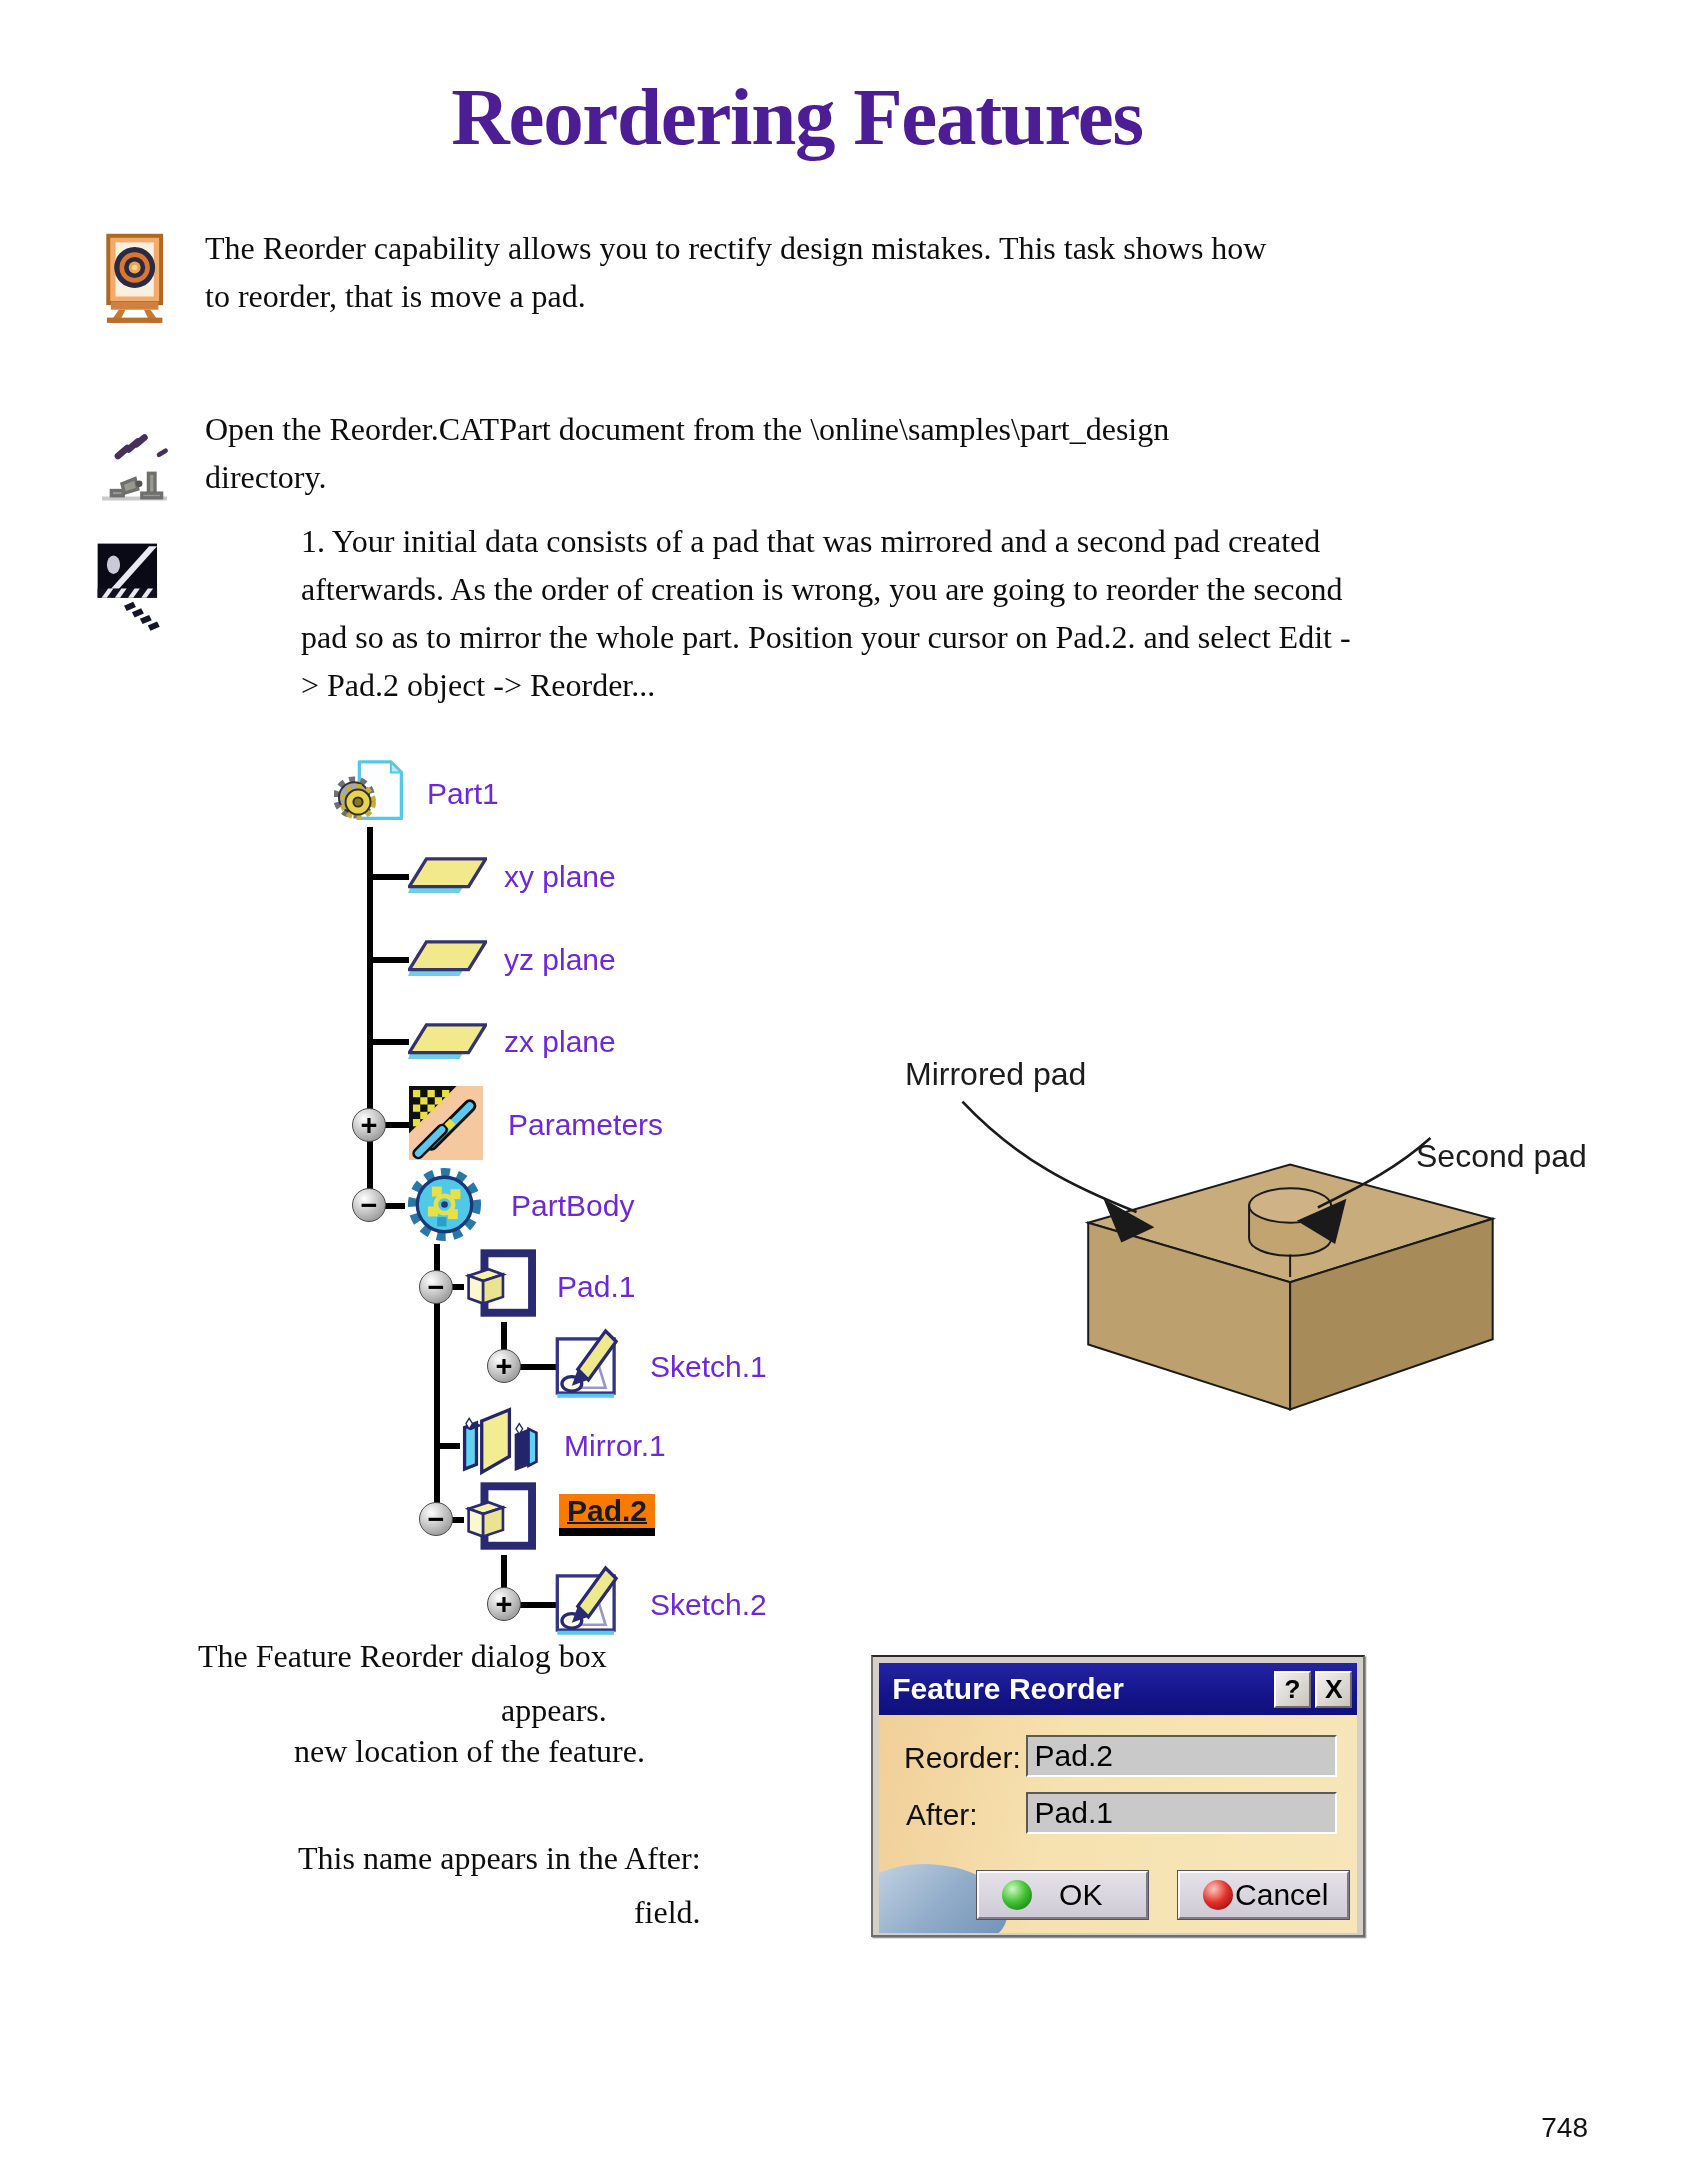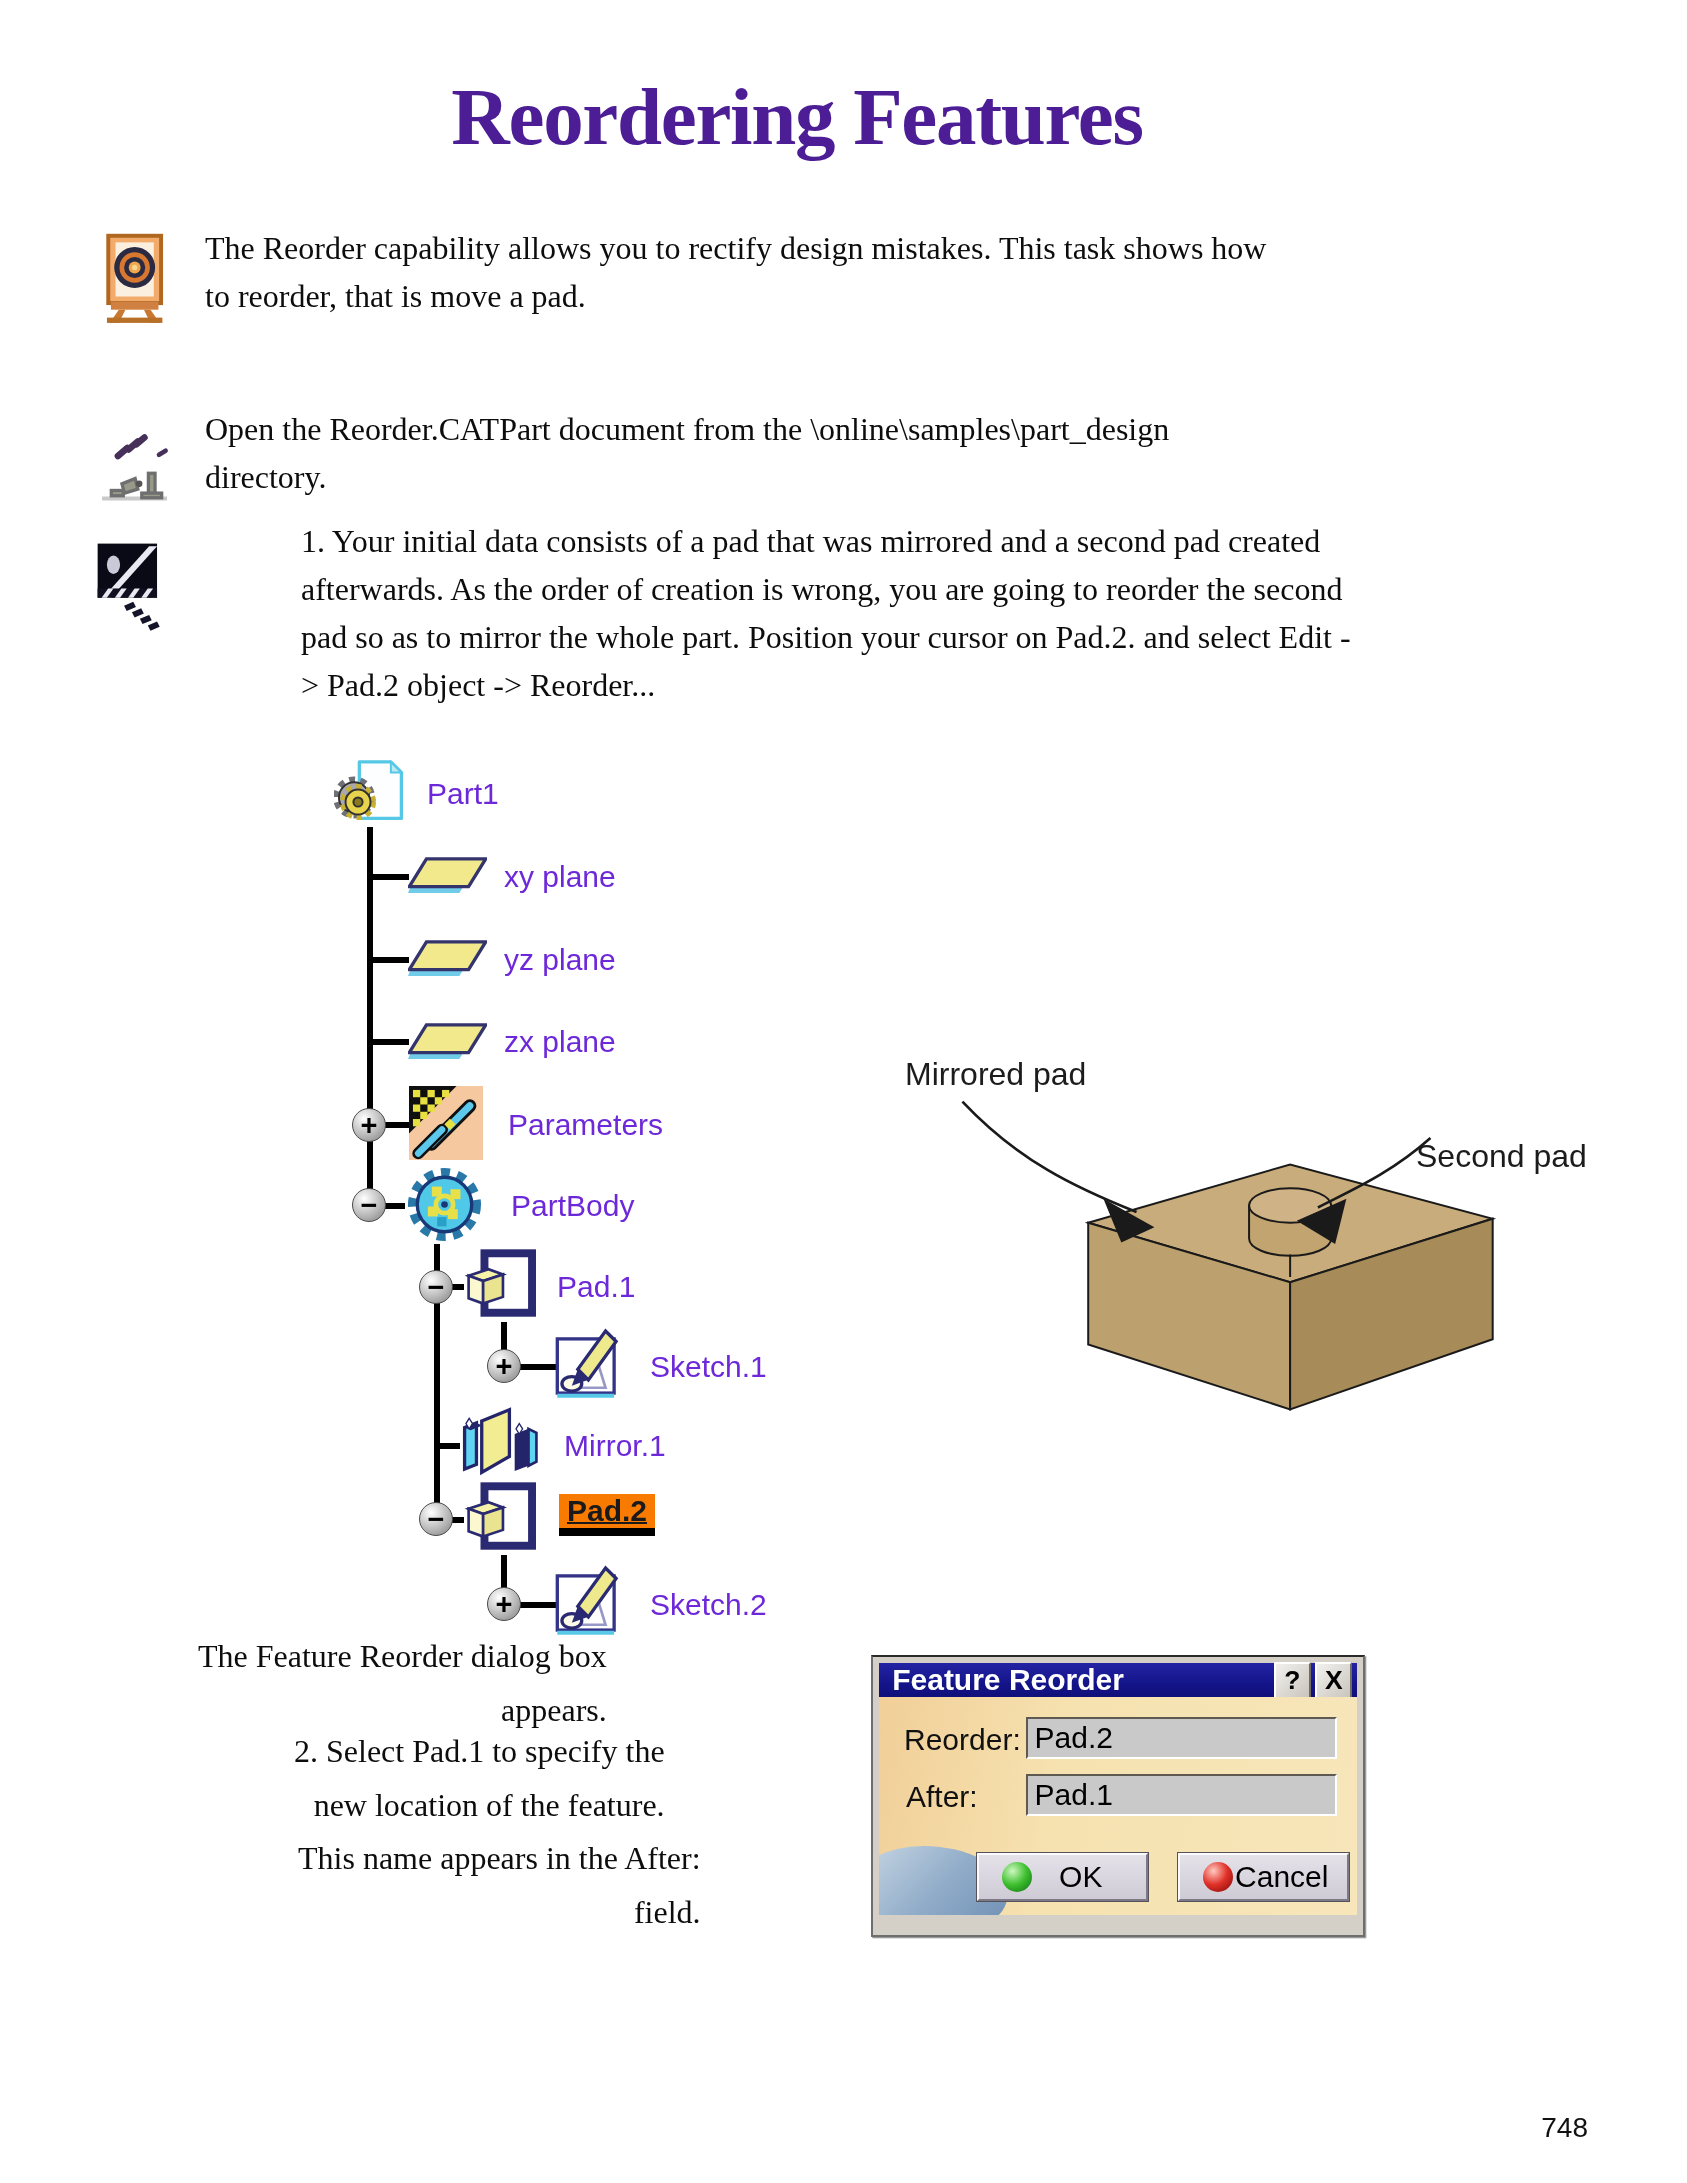--- a/index.html
+++ b/index.html
@@ -27,21 +27,21 @@
             padding:0 8px;height:34px;line-height:34px;
             font-family:"Liberation Sans",sans-serif;font-size:30px;font-weight:bold;color:#1a1a1a;
             text-decoration:underline;text-decoration-thickness:2px;}
   
   .figlabel{position:absolute;font-family:"Liberation Sans",sans-serif;font-size:32px;
             color:#1c1c1c;white-space:nowrap;}
   
   .dialog{position:absolute;left:871px;top:1655px;width:494px;height:282px;box-sizing:border-box;
           background:#D4D0C8;border:2px solid #6e6e6e;border-top-color:#2a2a2a;
           box-shadow:1.3px 1.3px 0 #9a9a9a;padding:6px;font-family:"Liberation Sans",sans-serif;}
-  .dlg-titlebar{height:34px;background:linear-gradient(180deg,#2424A4 0%,#14148A 60%,#10107A 100%);
+  .dlg-titlebar{height:52px;background:linear-gradient(180deg,#2424A4 0%,#14148A 60%,#10107A 100%);
                 display:flex;align-items:center;}
   .dlg-title{color:#ffffff;font-size:30px;font-weight:bold;padding-left:13.2px;flex:1;}
   .dlg-btn{width:37px;height:37px;margin-right:4.6px;background:linear-gradient(135deg,#f2f1ee,#c9c5bd);
            border:2px solid;border-color:#ffffff #6f6b63 #6f6b63 #ffffff;box-sizing:border-box;
            display:flex;align-items:center;justify-content:center;
            font-size:26.5px;font-weight:bold;color:#000;}
   .dlg-body{position:relative;height:218px;overflow:hidden;
             background:linear-gradient(100deg,#F1CF98 0%,#F6E2B0 38%,#F7E6BA 100%);}
   .dlg-label{position:absolute;font-size:30px;color:#111;height:37px;line-height:37px;}
   .dlg-field{position:absolute;width:311px;height:42px;background:#C9C9C9;box-sizing:border-box;
@@ -316,21 +316,20 @@
       <path d="M 762,80 C 700,135 640,160 592,185" fill="none" stroke="#1a1a1a" stroke-width="4"></path>
       <polygon points="560,205 635,172 618,240" fill="#1a1a1a"></polygon>
     </svg>
   </div>
 
   <div class="para para2" style="left:198px;top:1629px;">
     <div class="ln">The Feature Reorder dialog box</div>
     <div class="ln">appears.</div>
   </div>
   <div class="para para2" style="left:294px;top:1724px;">
-    <div class="ln">2. Select Pad.1 to specify the</div>
     <div class="ln">new location of the feature.</div>
   </div>
   <div class="para para2" style="left:298px;top:1831px;">
     <div class="ln">This name appears in the After:</div>
     <div class="ln">field.</div>
   </div>
 
   <div class="dialog">
     <div class="dlg-titlebar">
       <div class="dlg-title">Feature Reorder</div>

